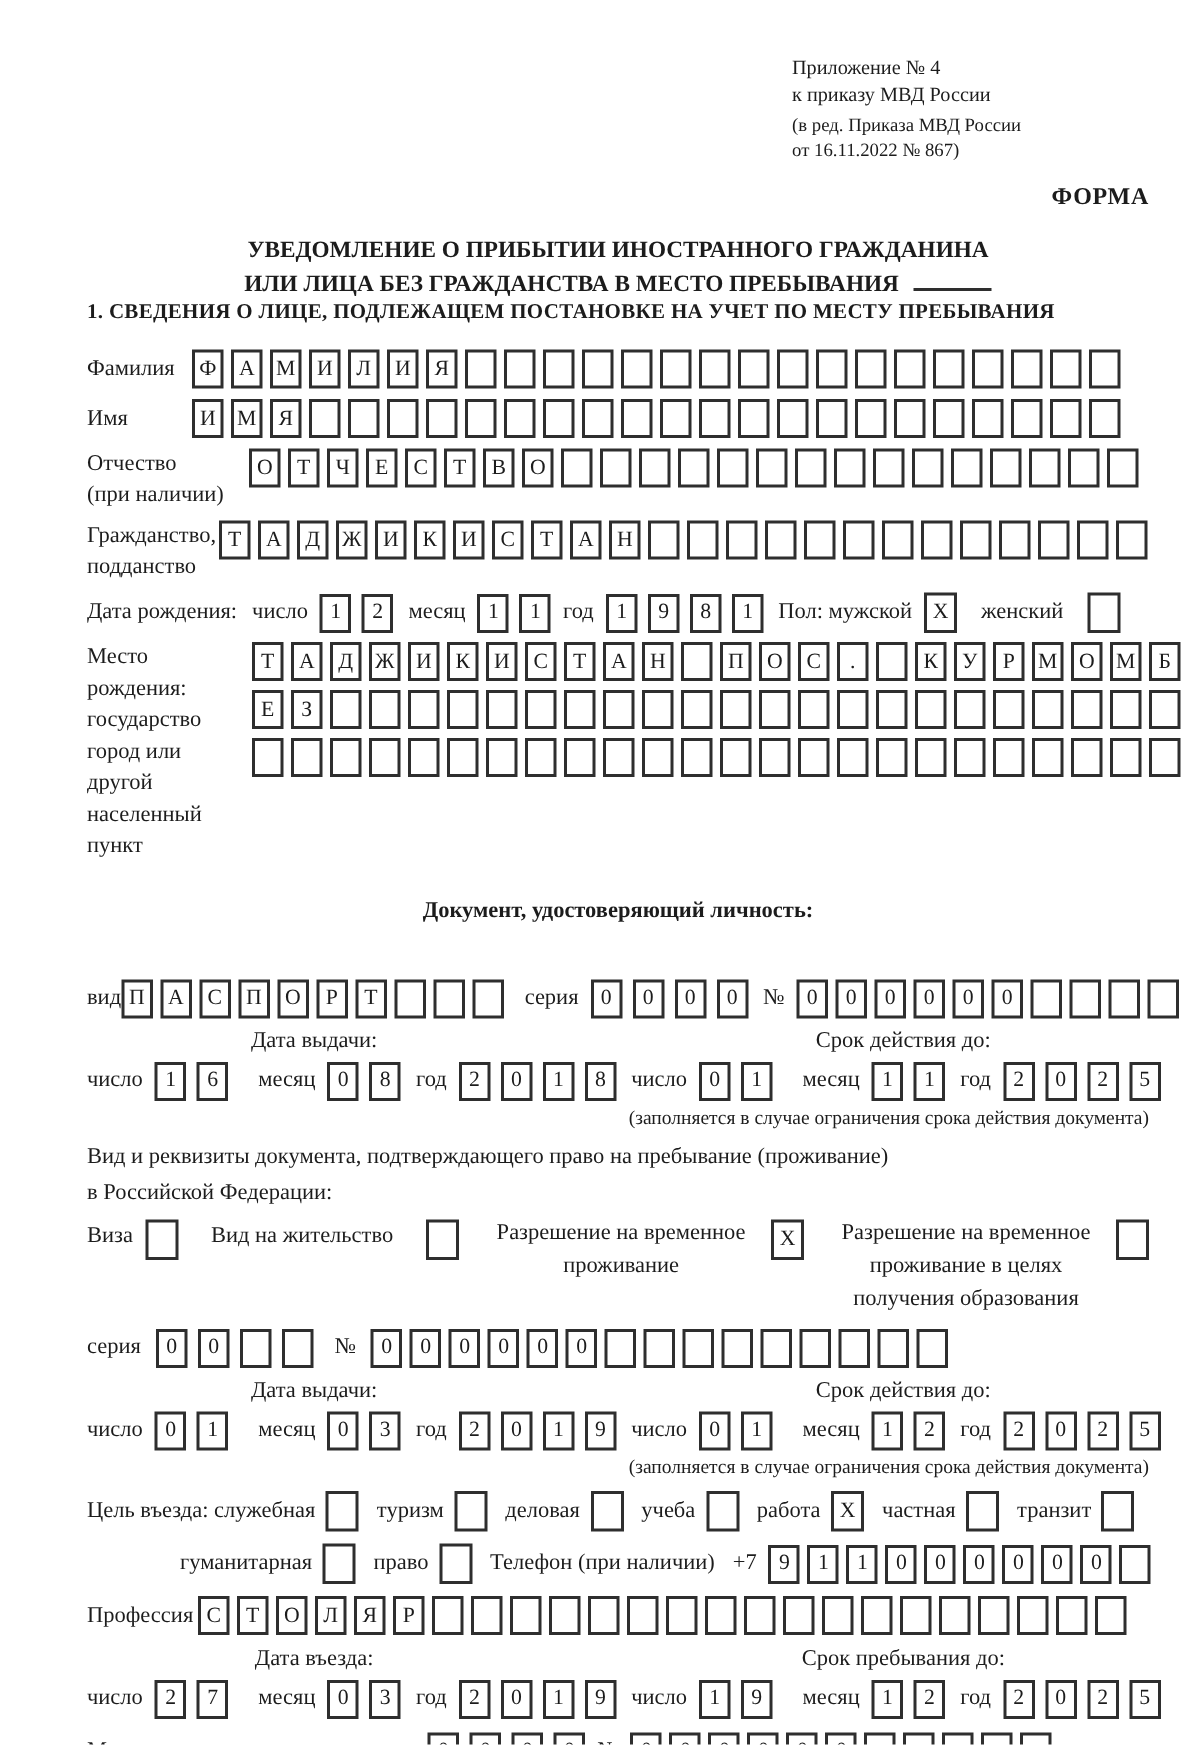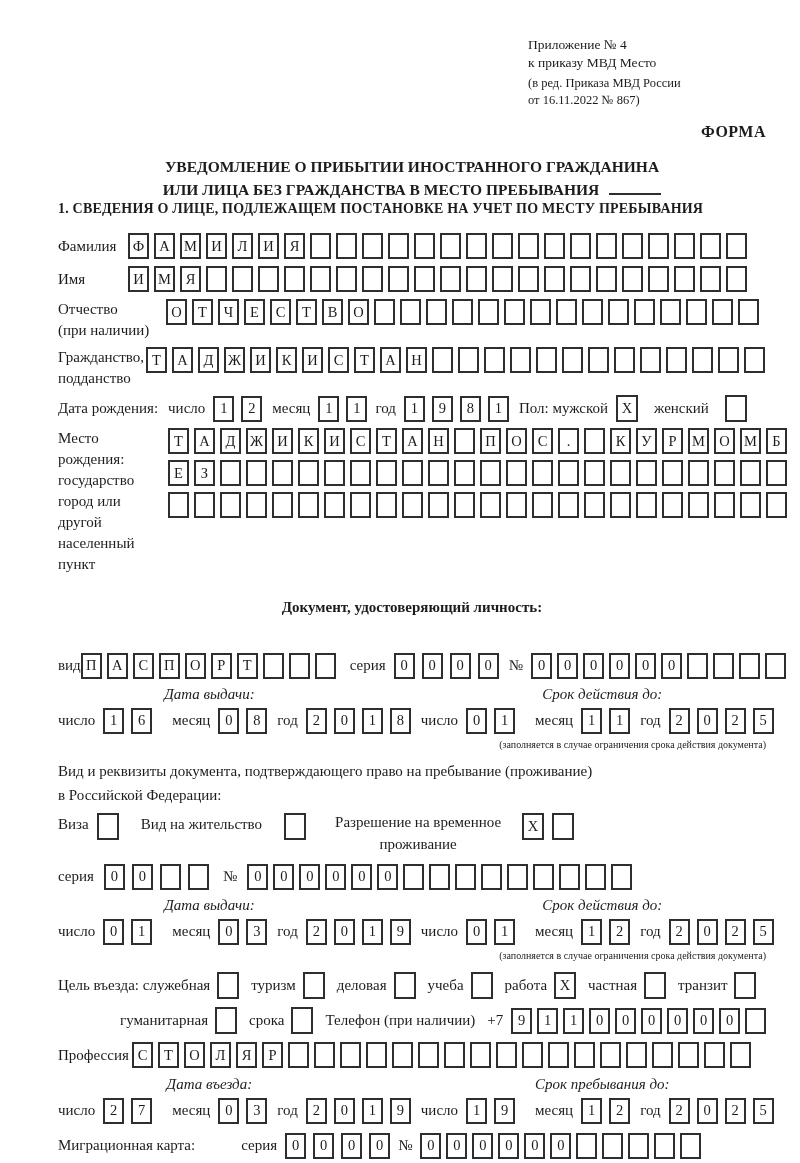--- a/index.html
+++ b/index.html
@@ -33,46 +33,46 @@
   .w70{width:70px;}.w88{width:88px;}.w108{width:108px;}
   
   .multirow{display:flex;margin-top:6px;}
   .stackcells > .cells{display:flex;margin-bottom:6px;}
   
   .center-bold{text-align:center;font-weight:bold;font-size:15px;margin-top:24px;}
   
   .datesec{display:flex;margin-top:6px;}
   .datecol1{flex:0 0 362px;}
   .datecol2{flex:1 1 auto;}
-  .datehead{text-align:center;line-height:19px;font-style:italic;}
+  .datehead{text-align:center;line-height:19px;}
   .datecol1 .datehead{padding-right:60px;}
   .dateline{display:flex;align-items:center;margin-top:3px;}
   .dateline .lbl{margin-right:8px;}
   .dateline .cells{margin-right:10px;}
-  .restrict-note{font-size:10px;text-align:right;margin-top:3px;line-height:16px;}
+  .restrict-note{font-size:13px;text-align:right;margin-top:3px;line-height:16px;}
   .para{line-height:24px;margin-top:6px;}
   
   .permitrow{display:flex;align-items:flex-start;margin-top:4px;}
   .permitrow .checkbox{margin-top:2px;}
   .wrapc{width:192px;text-align:center;line-height:22px;}
   .ml8{margin-left:8px;}.ml10{margin-left:10px;}.ml14{margin-left:14px;}.ml16{margin-left:16px;}.ml22{margin-left:22px;}
   
   .purposerow{display:flex;align-items:center;margin-top:8px;}
   .purposerow .checkbox{margin-left:7px;}
   .purposerow .plbl{margin-left:12px;white-space:nowrap;}
   .indent60{margin-left:62px;}
 </style>
 </head>
 <body>
 
 <div class="page">
 
   <div class="appendix">
     <div>Приложение № 4</div>
-    <div>к приказу МВД Место</div>
+    <div>к приказу МВД России</div>
     <div class="amend">
       <div>(в ред. Приказа МВД России</div>
       <div>от 16.11.2022 № 867)</div>
     </div>
   </div>
   <div class="form-label">ФОРМА</div>
 
   <div class="title">
     <div>УВЕДОМЛЕНИЕ О ПРИБЫТИИ ИНОСТРАННОГО ГРАЖДАНИНА</div>
     <div>
@@ -412,20 +412,21 @@
     <div>в Российской Федерации:</div>
   </div>
 
   <div class="permitrow">
     <span class="lbl">Виза</span>
     <span class="checkbox ml8"></span>
     <span class="lbl ml22">Вид на жительство</span>
     <span class="checkbox ml22"></span>
     <span class="wrapc ml16">Разрешение на временное проживание</span>
     <span class="checkbox ml8">X</span>
+    <span class="wrapc ml16">Разрешение на временное проживание в целях получения образования</span>
     <span class="checkbox ml8"></span>
   </div>
 
   <div class="frow" style="align-items:center;margin-top:8px;">
     <span class="lbl">серия</span>
     <span class="cells sp ml10">
         <span class="cell">0</span>
         <span class="cell">0</span>
         <span class="cell"></span>
         <span class="cell"></span>
@@ -511,21 +512,21 @@
     <span class="checkbox">X</span>
     <span class="plbl">частная</span>
     <span class="checkbox"></span>
     <span class="plbl">транзит</span>
     <span class="checkbox"></span>
   </div>
 
   <div class="purposerow indent60">
     <span class="lbl">гуманитарная</span>
     <span class="checkbox"></span>
-    <span class="plbl ml8">срока</span>
+    <span class="plbl ml8">право</span>
     <span class="checkbox"></span>
     <span class="plbl ml22">Телефон (при наличии)</span>
     <span class="plbl ml22">+7</span>
     <span class="cells ml8">
         <span class="cell">9</span>
         <span class="cell">1</span>
         <span class="cell">1</span>
         <span class="cell">0</span>
         <span class="cell">0</span>
         <span class="cell">0</span>

